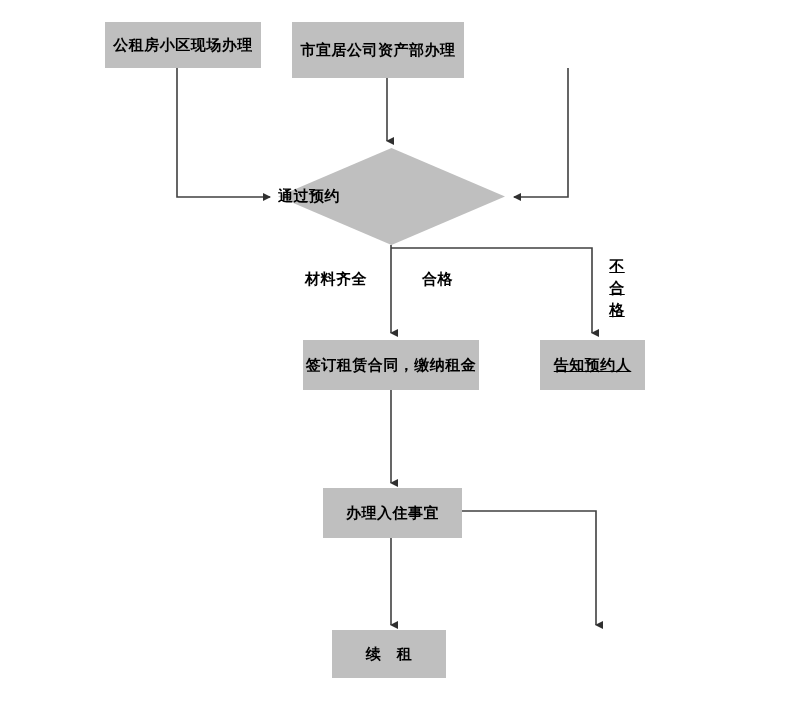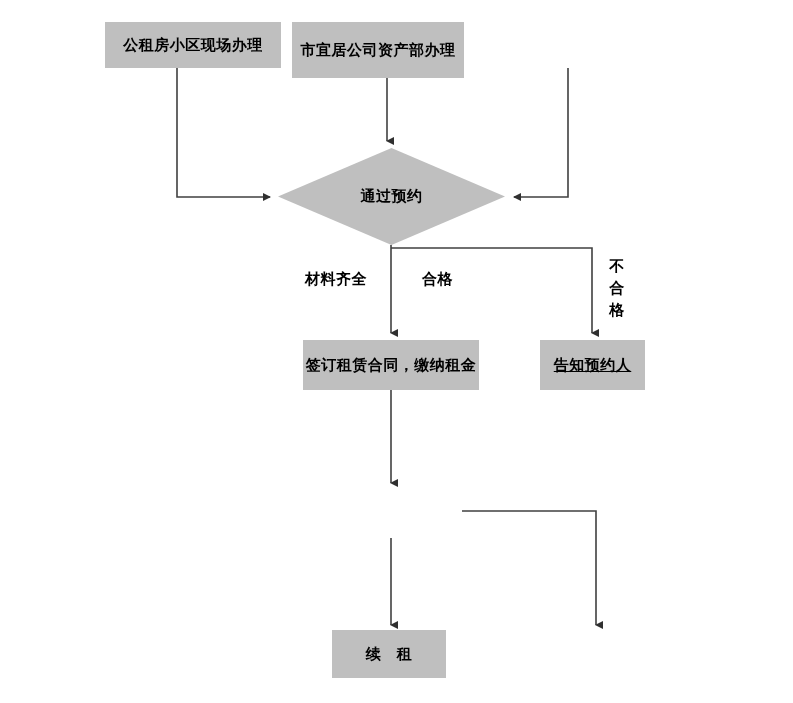--- a/index.html
+++ b/index.html
@@ -42,21 +42,21 @@
   }
   .node-label {
     display: block;
     white-space: nowrap;
   }
   .diamond-wrap {
     position: absolute;
     z-index: 3;
     display: flex;
     align-items: center;
-    justify-content: center;
+    justify-content: flex-start;
   }
   .diamond-wrap .diamond-shape {
     position: absolute;
     left: 0; top: 0;
     width: 100%;
     height: 100%;
   }
   .diamond-wrap .node-label {
     position: relative;
     z-index: 2;
@@ -72,20 +72,21 @@
     font-size: 15px;
     letter-spacing: 0.5px;
     white-space: nowrap;
     z-index: 4;
   }
   .edge-label.vertical {
     white-space: normal;
     width: 16px;
     text-align: center;
     line-height: 1.45;
+    text-decoration: underline;
   }
 </style>
 </head>
 <body>
 
 <div id="canvas">
 
   <svg class="svg-layer" viewBox="0 0 793 703" width="793" height="703" xmlns="http://www.w3.org/2000/svg">
     <defs>
       <marker id="arrowDown" markerWidth="10" markerHeight="10" refX="5" refY="8" orient="auto" markerUnits="userSpaceOnUse">
@@ -112,21 +113,21 @@
       <path d="M 391,248 L 592,248 L 592,333" marker-end="url(#arrowDown)"></path>
 
       <path d="M 391,390 L 391,483" marker-end="url(#arrowDown)"></path>
 
       <path d="M 391,538 L 391,625" marker-end="url(#arrowDown)"></path>
 
       <path d="M 462,511 L 596,511 L 596,625" marker-end="url(#arrowDown)"></path>
     </g>
   </svg>
 
-  <div class="node" style="left:105px; top:22px; width:176px; height:46px;">
+  <div class="node" style="left:105px; top:22px; width:156px; height:46px;">
     <span class="node-label">公租房小区现场办理</span>
   </div>
 
   <div class="node" style="left:292px; top:22px; width:172px; height:56px;">
     <span class="node-label">市宜居公司资产部办理</span>
   </div>
 
 
   <div class="diamond-wrap" style="left:278px; top:148px; width:227px; height:97px;">
     <svg class="diamond-shape" viewBox="0 0 227 97" preserveAspectRatio="none" xmlns="http://www.w3.org/2000/svg">
@@ -148,19 +149,22 @@
   </div>
 
   <div class="node" style="left:303px; top:340px; width:176px; height:50px;">
     <span class="node-label">签订租赁合同，缴纳租金</span>
   </div>
 
   <div class="node" style="left:540px; top:340px; width:105px; height:50px;text-decoration:underline;">
     <span class="node-label">告知预约人</span>
   </div>
 
+  <div class="node" style="left:323px; top:488px; width:139px; height:50px;">
+    <span class="node-label">办理入住事宜</span>
+  </div>
 
   <div class="node" style="left:332px; top:630px; width:114px; height:48px;">
     <span class="node-label">续　租</span>
   </div>
 
 
 </div>
 
 </body></html>

